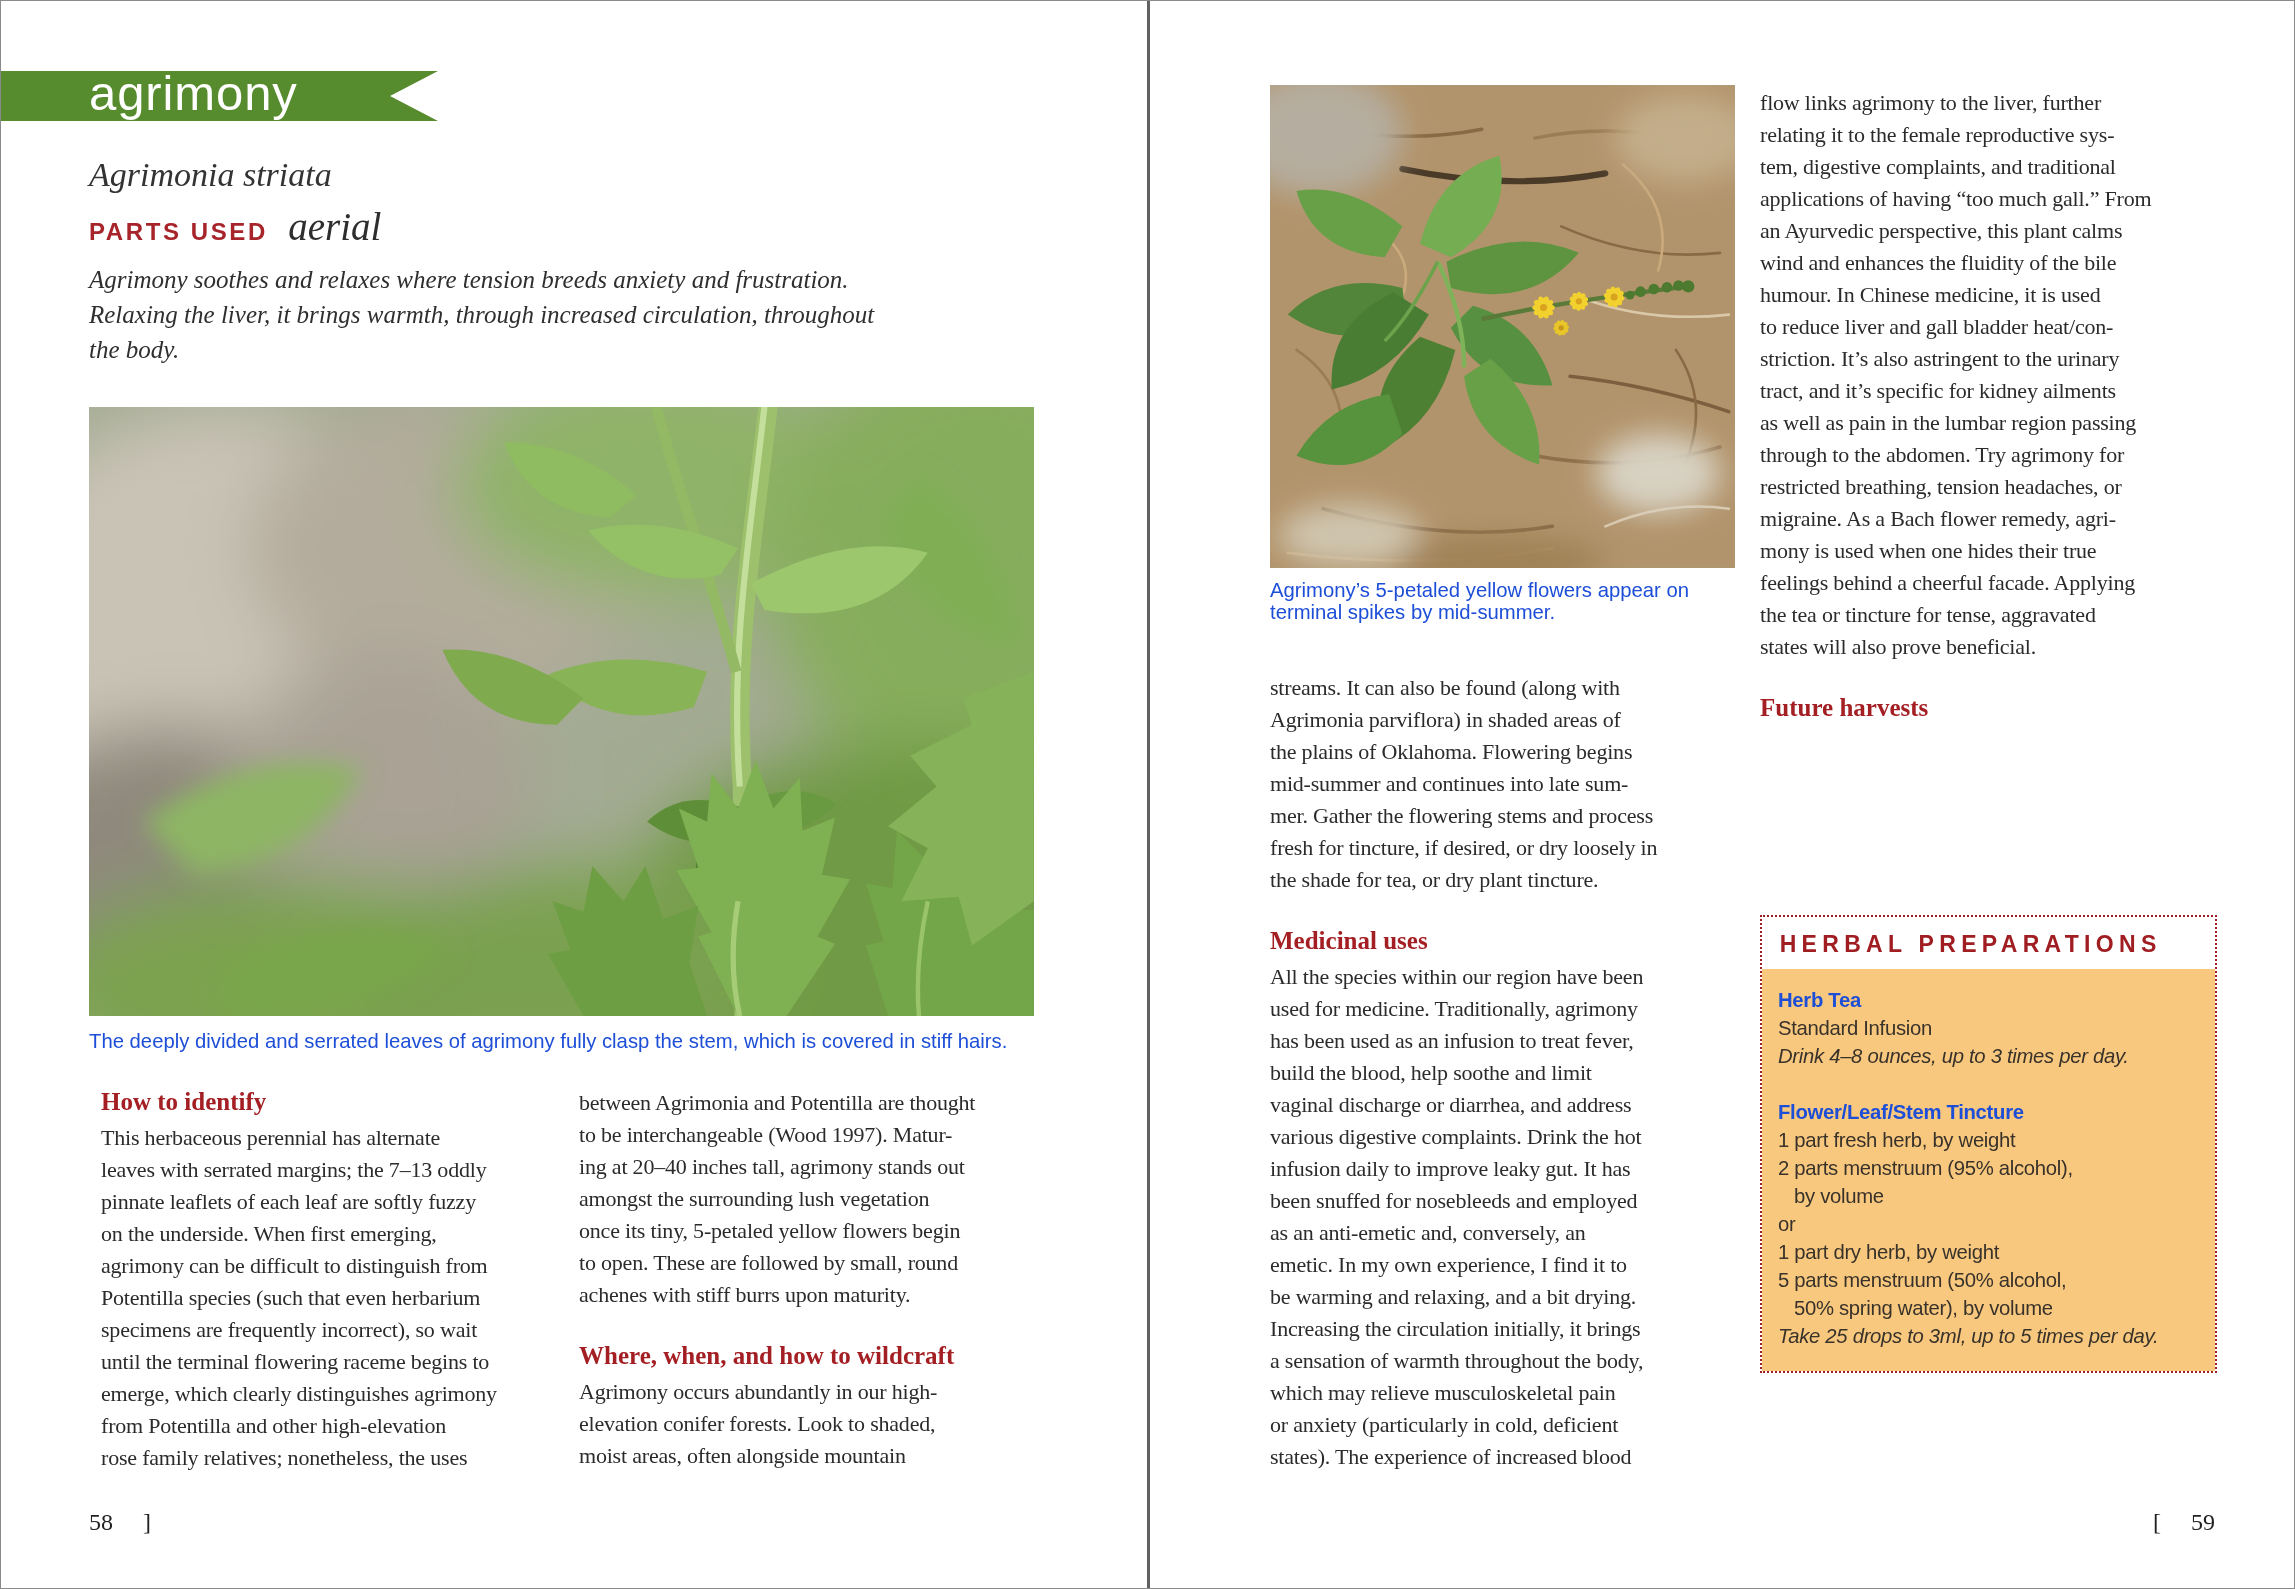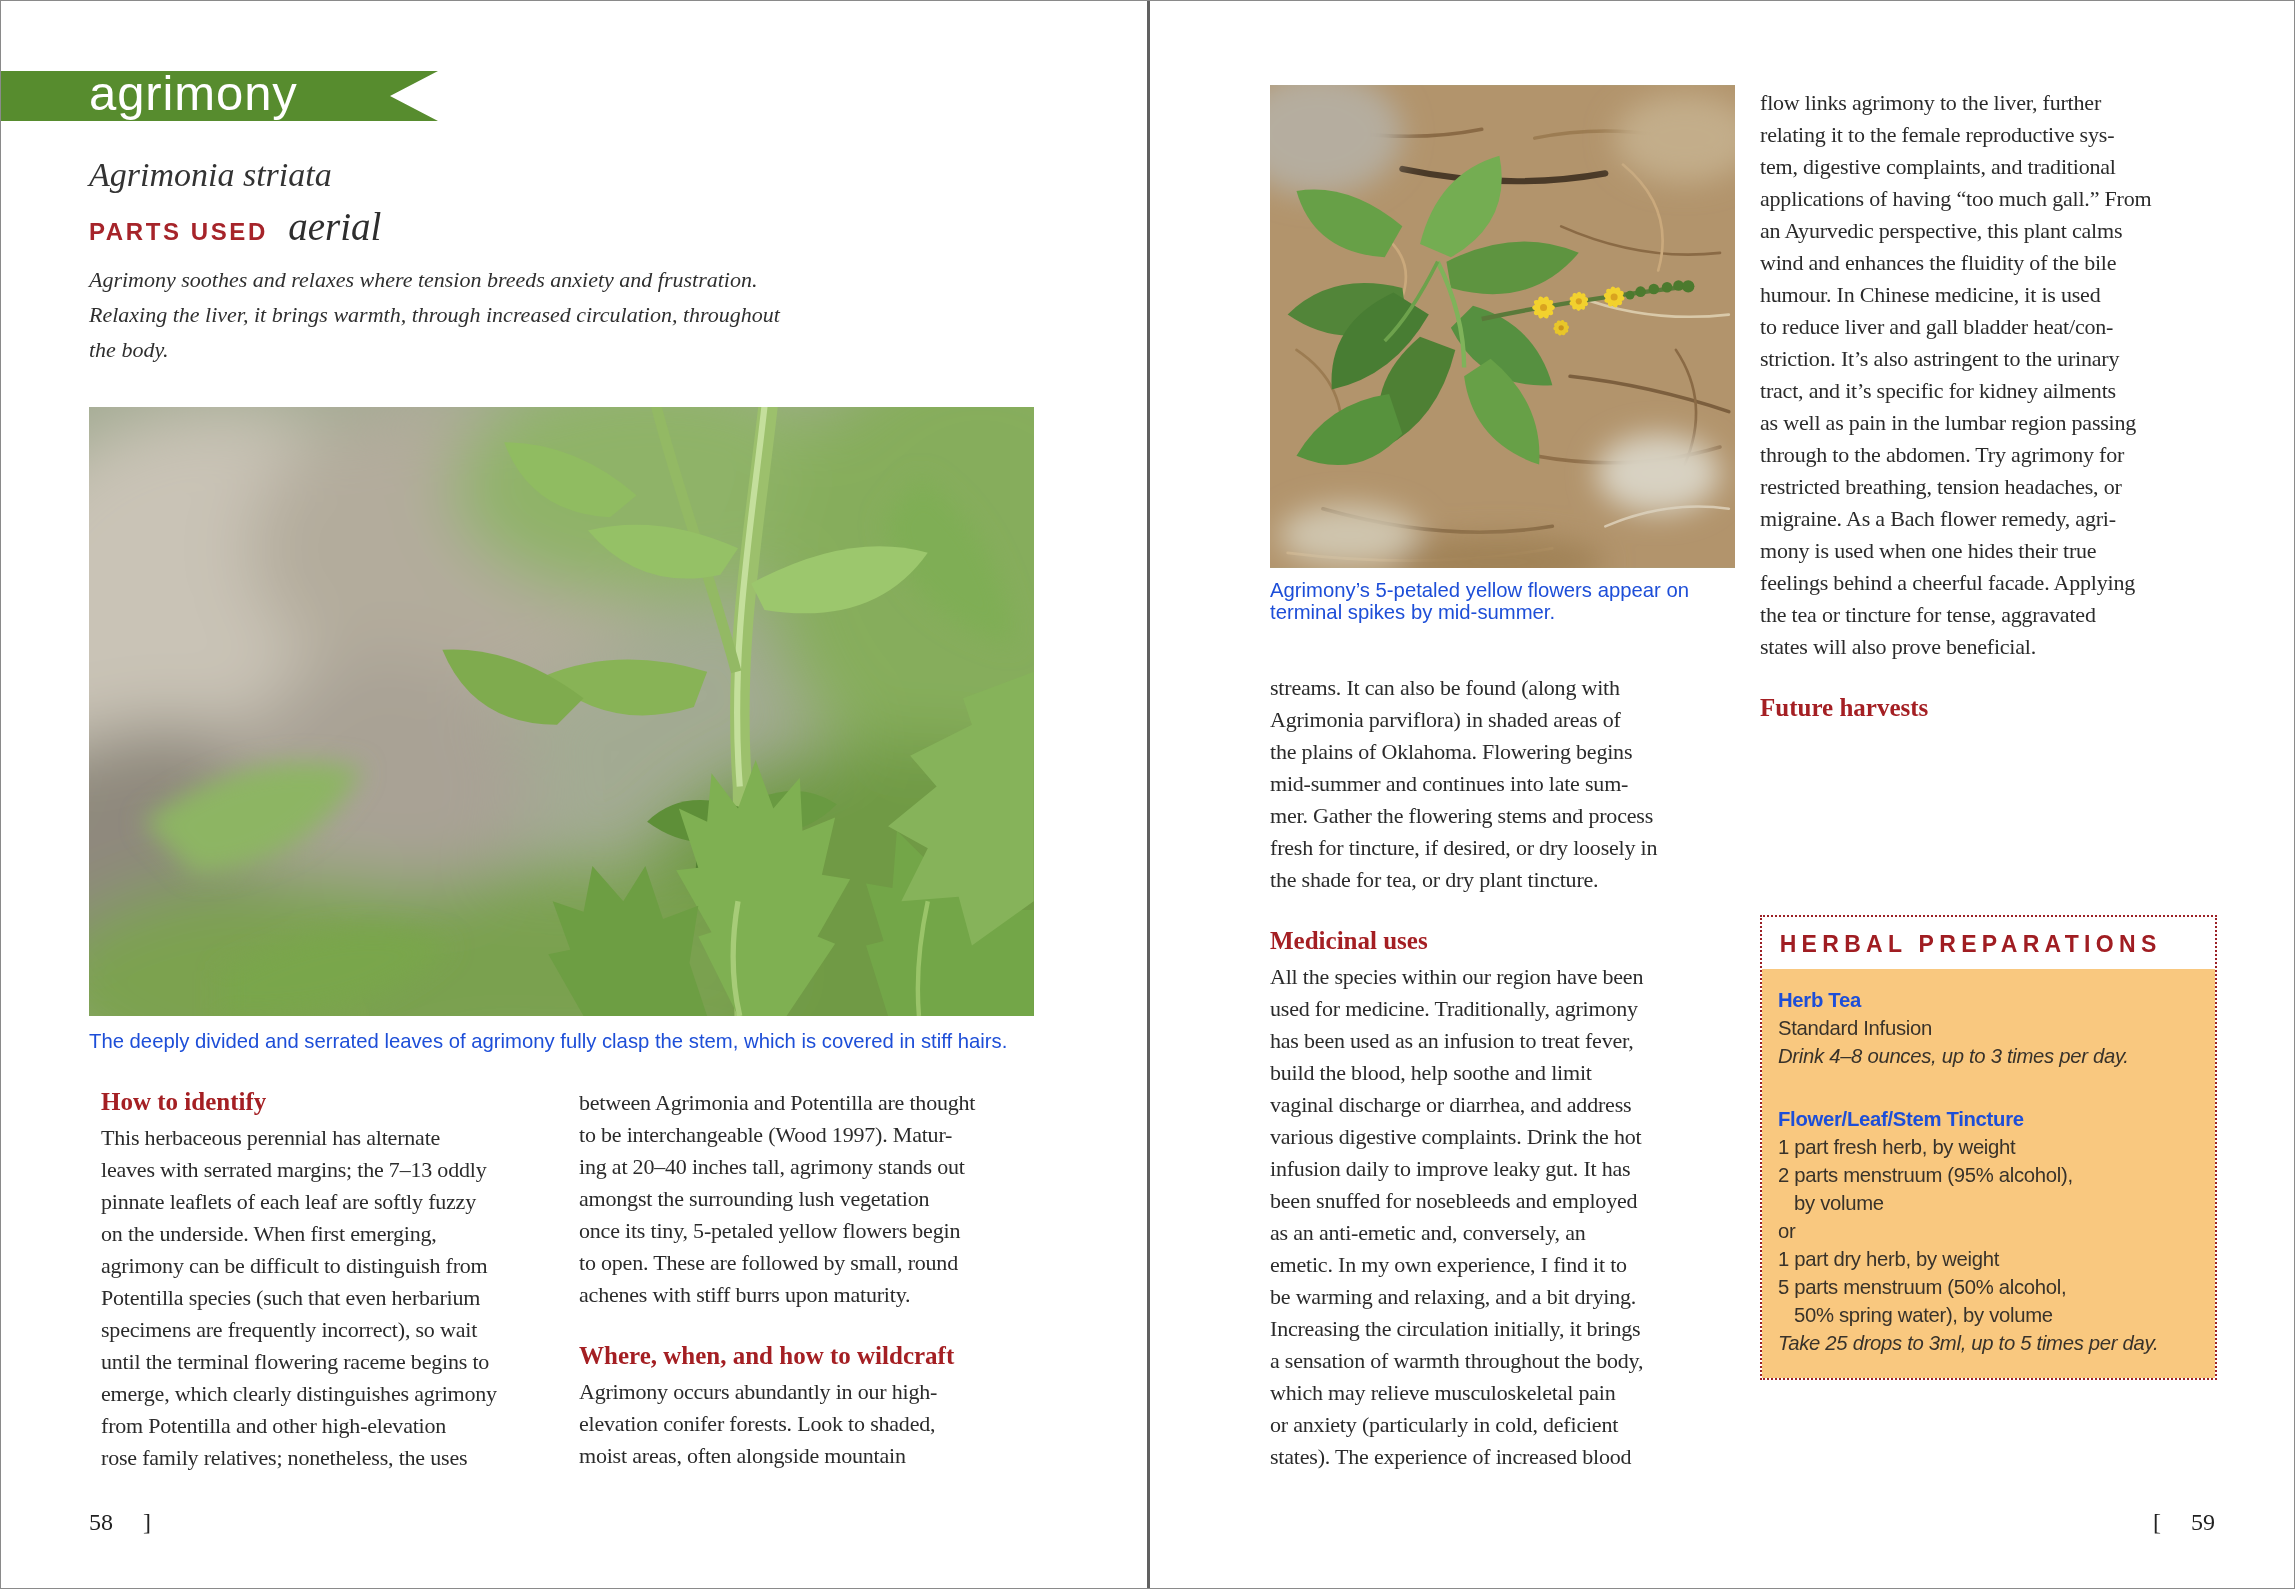--- a/index.html
+++ b/index.html
@@ -38,21 +38,21 @@
   }
   .parts-label{
     font-family:"Liberation Sans","DejaVu Sans",sans-serif;
     font-weight:700;font-size:24px;letter-spacing:2.6px;color:#a6242a;
   }
   .parts-value{
     font-size:39px;color:#2e2e2e;margin-left:12.4px;font-style:italic;
   }
   .intro{
     position:absolute;left:88px;top:261px;width:936px;
-    font-style:italic;font-size:22px;line-height:35px;color:#2f2f2f;
+    font-style:italic;font-size:25px;line-height:35px;color:#2f2f2f;
     white-space:pre-line;
   }
   .photo{
     position:absolute;overflow:hidden;background:#9fae8a;
   }
   .photo-left{left:88px;top:406px;width:945px;height:609px;}
   .photo-right{left:1269px;top:84px;width:465px;height:483px;}
   .caption{
     font-family:"Liberation Sans","DejaVu Sans",sans-serif;
     font-size:20.3px;line-height:22px;color:#1d4ed8;white-space:pre-line;
@@ -93,21 +93,21 @@
     font-weight:700;font-size:23px;letter-spacing:5.3px;color:#a01d22;
     padding:14px 17.7px 10.6px 17.7px;
   }
   .prep-box-content{
     background:#f9c87f;
     padding:17.7px 16px 21px 16px;
     font-family:"Liberation Sans","DejaVu Sans",sans-serif;
     font-size:20.3px;line-height:28px;color:#38322a;letter-spacing:-0.3px;
   }
   .prep-title{font-weight:700;color:#1d4ed8;}
-  .prep-title.spaced{margin-top:35px;}
+  .prep-title.spaced{margin-top:28px;}
   .prep-lines{white-space:pre-line;}
   .prep-note{font-style:italic;}
 </style>
 </head>
 <body>
 
 <div class="spread">
 
   <div class="banner">
     <span class="banner-title">agrimony</span>

